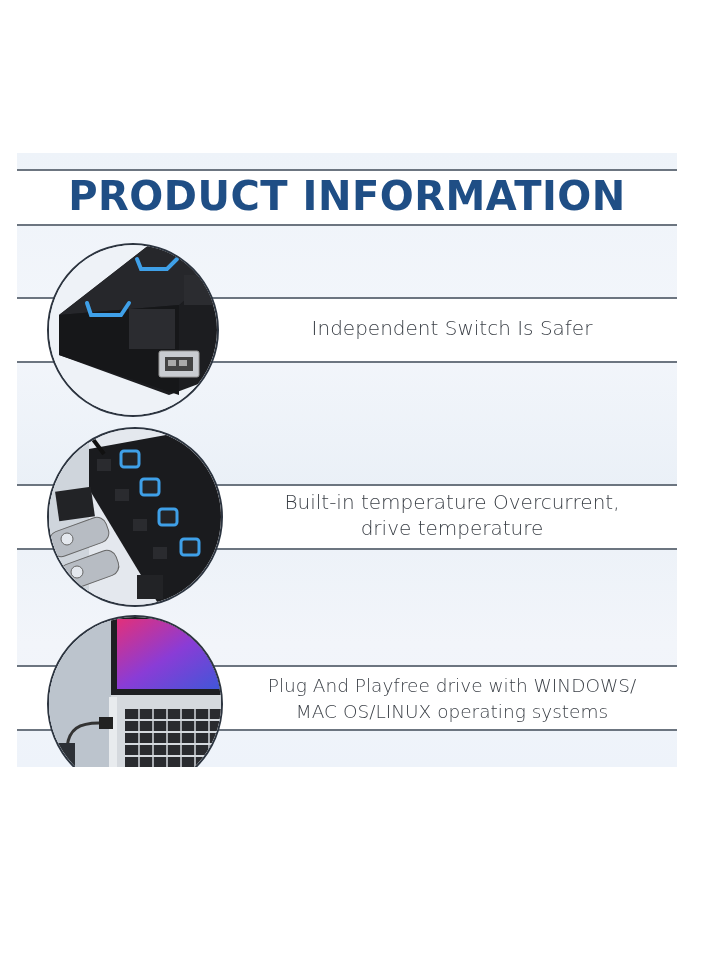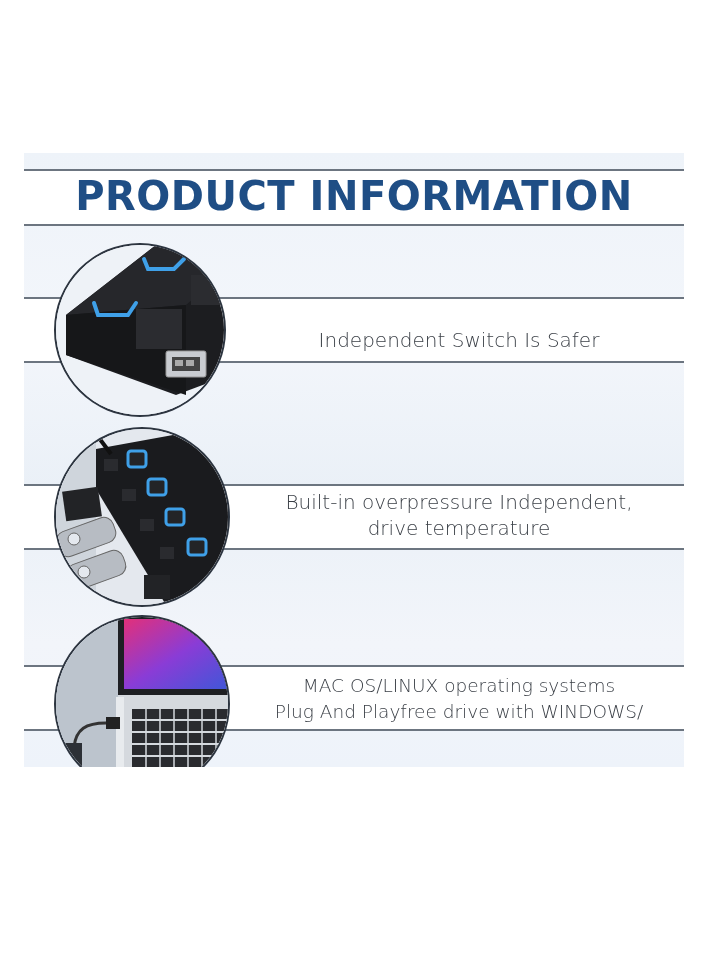--- a/index.html
+++ b/index.html
@@ -1,21 +1,21 @@
 <!DOCTYPE html>
 <html><head>
   <meta charset="utf-8">
   <style>
     html, body { margin: 0; padding: 0; }
     body {
       width: 708px; height: 966px; background: #ffffff; position: relative; overflow: hidden;
       font-family: "DejaVu Sans", sans-serif;
     }
     .panel {
-      position: absolute; left: 24px; top: 153px; width: 660px; height: 614px;
+      position: absolute; left: 17px; top: 153px; width: 660px; height: 614px;
       background: linear-gradient(180deg, #eef3f9 0%, #f3f6fb 30%, #eaf0f7 55%, #f2f5fa 80%, #eef3fa 100%);
       overflow: hidden;
     }
     .hline { position: absolute; left: 0; width: 660px; height: 2px; background: #6c7580; }
     .band { position: absolute; left: 0; width: 660px; background: #ffffff; }
     .title {
       position: absolute; left: 0; width: 660px; top: 20px; text-align: center;
       font-family: "DejaVu Sans", sans-serif; font-weight: bold; font-size: 40px; letter-spacing: 0.5px;
       color: #1f4e85;
     }
@@ -36,38 +36,38 @@
 <div class="panel">
 
   <div class="band" style="top:17px;height:55px;"></div>
   <div class="hline" style="top:16px;"></div>
   <div class="hline" style="top:71px;"></div>
   <div class="title">PRODUCT INFORMATION</div>
 
   <div class="band" style="top:145px;height:64px;"></div>
   <div class="hline" style="top:144px;"></div>
   <div class="hline" style="top:208px;"></div>
-  <div class="feature-text" style="top:162px;margin-top:12px;">
+  <div class="feature-text" style="top:162px;">
     <div>Independent Switch Is Safer</div>
   </div>
 
   <div class="band" style="top:332px;height:64px;"></div>
   <div class="hline" style="top:331px;"></div>
   <div class="hline" style="top:395px;"></div>
   <div class="feature-text" style="top:336px;">
-    <div>Built-in overpressure Independent,</div>
+    <div>Built-in temperature Overcurrent,</div>
     <div>drive temperature</div>
   </div>
 
   <div class="band" style="top:513px;height:64px;"></div>
   <div class="hline" style="top:512px;"></div>
   <div class="hline" style="top:576px;"></div>
   <div class="feature-text" style="top:520px;font-size:18.5px;">
+    <div>Plug And Playfree drive with WINDOWS/</div>
     <div>MAC OS/LINUX operating systems</div>
-    <div>Plug And Playfree drive with WINDOWS/</div>
   </div>
 
   <div class="circle" style="left:30px;top:90px;width:168px;height:170px;">
     <svg viewBox="0 0 168 170">
       <rect width="168" height="170" fill="#eef2f7"></rect>
       <polygon points="10,70 100,0 200,0 200,120 120,150 10,110" fill="#1c1d20"></polygon>
       <polygon points="10,70 100,0 200,0 130,60" fill="#26272b"></polygon>
       <polygon points="10,70 130,60 130,150 10,110" fill="#161719"></polygon>
       <path d="M88,14 L92,24 L118,24 L128,14" fill="none" stroke="#3fa0e8" stroke-width="4" stroke-linecap="round"></path>
       <path d="M38,58 L42,70 L72,70 L80,58" fill="none" stroke="#3fa0e8" stroke-width="4" stroke-linecap="round"></path>

